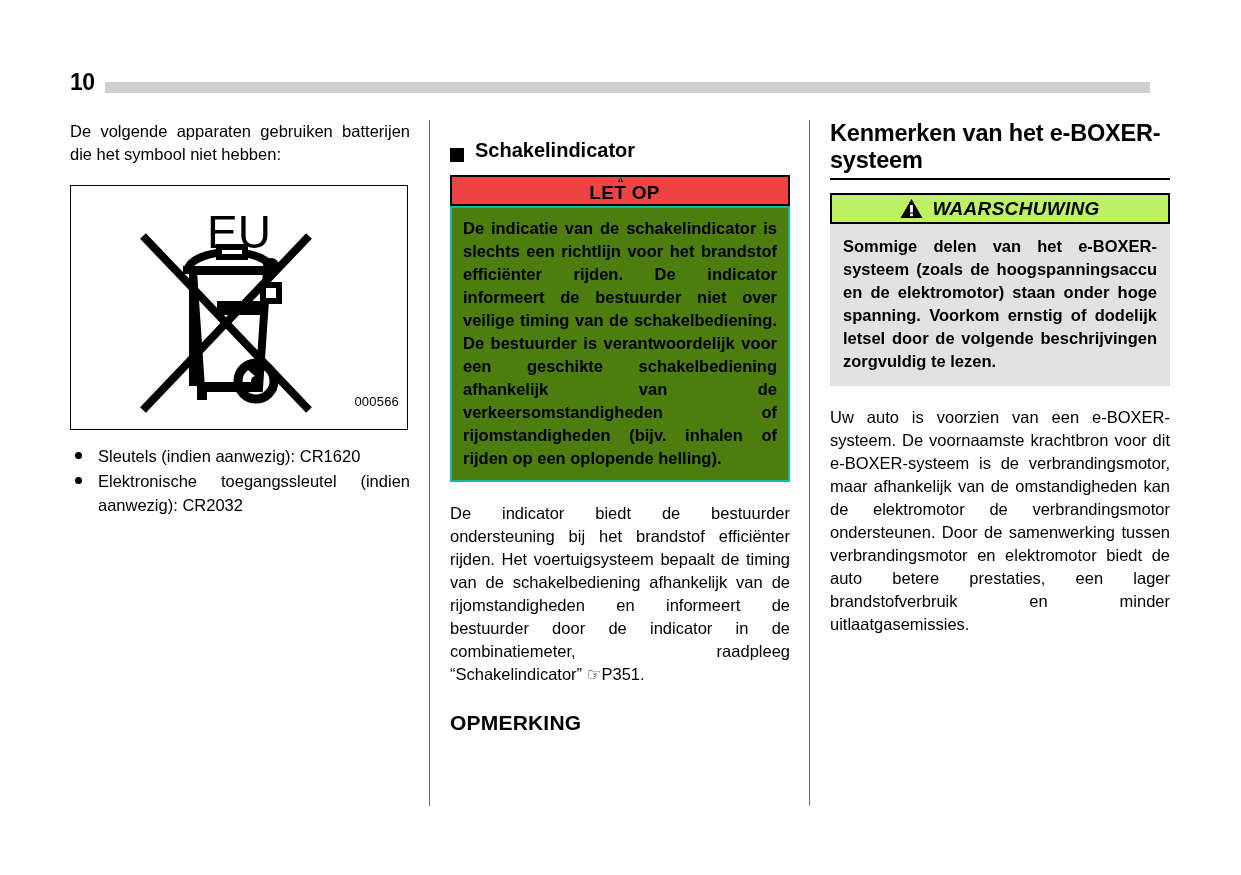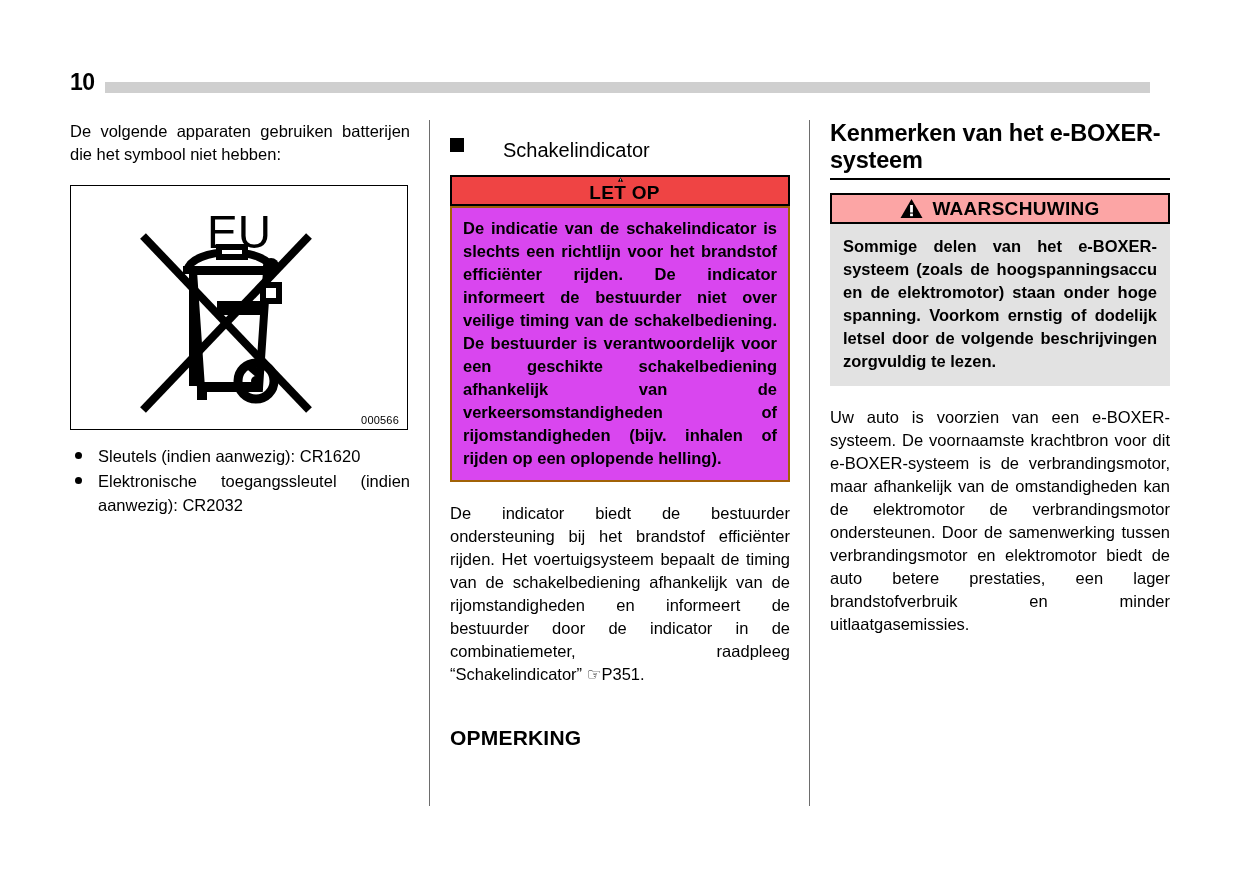--- a/index.html
+++ b/index.html
@@ -89,22 +89,22 @@
     width: 338px;
     height: 245px;
     position: relative;
     background: #fff;
     box-sizing: border-box;
   }
   .figure svg { display: block; }
   .figure-id {
     position: absolute;
     right: 8px;
-    bottom: 3px;
-    font-size: 11px;
+    bottom: 20px;
+    font-size: 13px;
     letter-spacing: 0.2px;
     font-family: "Liberation Sans", sans-serif;
   }
 
   
   ul.bullets {
     margin: 14px 0 0 0;
     padding: 0;
     list-style: none;
   }
@@ -134,78 +134,77 @@
     line-height: 29px;
     letter-spacing: -0.2px;
     padding-bottom: 4px;
     border-bottom: 2px solid #000;
   }
   h1.section-title.two-line { line-height: 27px; }
 
   h2.sub-title {
     margin: 18px 0 0 0;
     font-size: 20px;
-    font-weight: normal;
+    font-weight: bold;
     line-height: 24px;
     display: flex;
-    align-items: flex-start;
-    gap: 28px;
+    align-items: flex-end;
   }
   h2.sub-title .square {
     width: 14px;
     height: 14px;
     background: #000;
     margin-right: 11px;
     flex: 0 0 14px;
   }
 
   
   .alert-head {
     margin-top: 13px;
     border: 2px solid #000;
     height: 31px;
     display: flex;
     align-items: center;
     justify-content: center;
     box-sizing: border-box;
   }
-  .alert-head.gray { background: #fca5a5; }
+  .alert-head.gray { background: #bef264; font-style: italic; }
   .alert-head.white { background: #ef4444; flex-direction: column; }
   .alert-head .label {
     font-size: 19px;
     font-weight: bold;
     letter-spacing: 0.3px;
     margin-left: 9px;
   }
   .tri-icon { display: block; }
 
   .alert-body {
     box-sizing: border-box;
     padding: 9px 11px 10px 11px;
   }
   .alert-body.bordered {
-    border: 2px solid #a16207;
-    background: #d946ef;
+    border: 2px solid #14b8a6;
+    background: #4d7c0f;
   }
   .alert-body.gray {
     background: #e2e2e2;
     border: none;
     padding: 11px 13px 13px 13px;
   }
   .alert-body p {
     margin: 0;
     font-size: 16.5px;
     font-weight: bold;
     line-height: 23px;
     text-align: justify;
   }
 
   
   h3.note-title {
-    margin: 39px 0 5px 0;
+    margin: 24px 0 5px 0;
     font-size: 21px;
     font-weight: bold;
     line-height: 25px;
     letter-spacing: 0.2px;
   }
   p.note-body {
     margin: 0;
     font-size: 16.5px;
     font-weight: bold;
     line-height: 23px;

